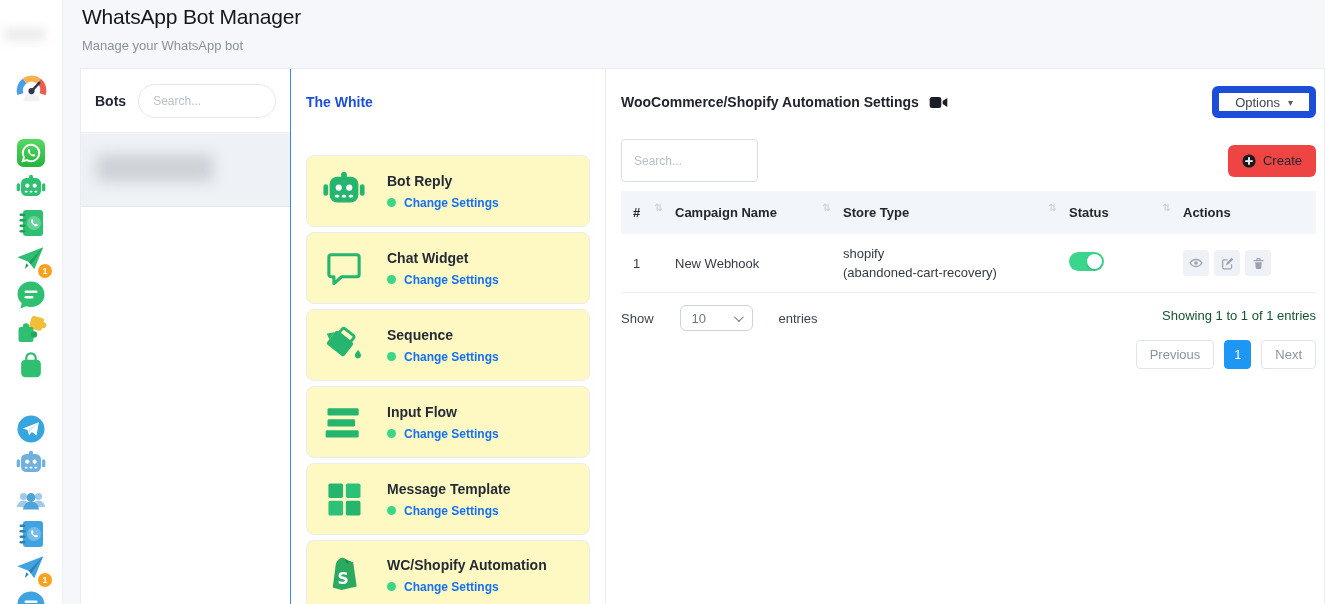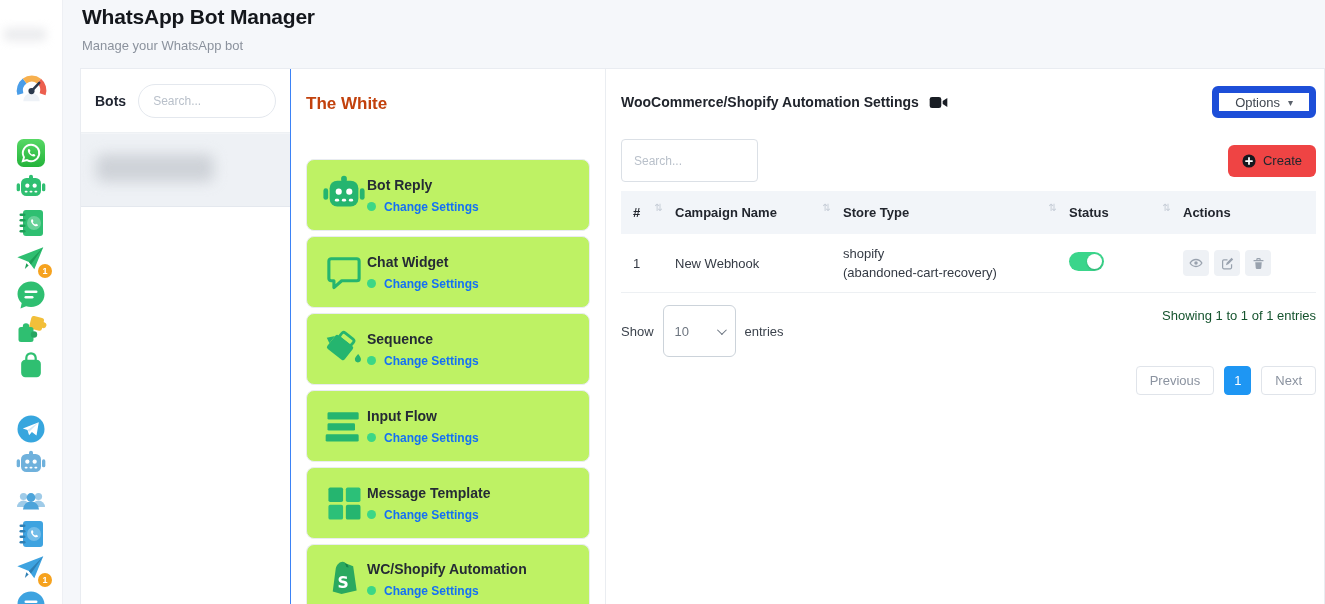--- a/index.html
+++ b/index.html
@@ -12,41 +12,41 @@
   .ric { position:absolute; left:50%; transform:translateX(-50%); width:34px; height:34px; display:flex; align-items:center; justify-content:center; cursor:pointer; }
   .ric svg { display:block; }
   .blur-logo { position:absolute; left:4px; top:28px; width:42px; height:13px; background:#dadce0; border-radius:4px; filter:blur(5px); opacity:.55; }
   .badge { position:absolute; right:-4px; bottom:-2px; width:14px; height:14px; background:#f6a21e; border-radius:50%; color:#fff; font-size:9px; font-weight:bold; display:flex; align-items:center; justify-content:center; }
   .c-green  { color:#2fbf71; --t2:#1d9e57; }
   .c-blue   { color:#3ea3e0; --t2:#2e7fb4; }
   .c-blue2  { color:#6fb1dc; --t2:#8ec4e8; }
   .c-grp    { color:#4da4da; --t2:#9fcbe8; }
 
   
-  .page-title { position:absolute; left:82px; top:5px; font-size:21px; font-weight:bold; color:#14171c; letter-spacing:-.2px; }
+  .page-title { position:absolute; left:82px; top:5px; font-size:21px; font-weight:normal; color:#14171c; letter-spacing:-.2px; }
   .page-sub   { position:absolute; left:82px; top:38px; font-size:13px; color:#8b929d; }
 
   
   .panel { position:absolute; left:80px; top:68px; width:1245px; height:537px; background:#fff; border:1px solid #e9ecf1; display:flex; }
   .col { height:100%; }
   .col-bots { width:210px; border-right:1px solid #3b82f6; }
   .col-settings { width:315px; border-right:1px solid #eaedf1; padding:25px 15px 0 15px; }
   .col-main { flex:1; }
 
   
   .bots-head { height:64px; display:flex; align-items:center; gap:12px; padding:0 14px; border-bottom:1px solid #eef1f4; }
   .bots-title { font-size:14px; font-weight:bold; color:#1f2430; }
   .pill { flex:1; min-width:0; height:34px; border:1px solid #e4e8ee; border-radius:17px; padding:0 14px; font-size:12px; color:#555; outline:none; }
   .pill::placeholder { color:#b9c0ca; }
   .bot-item { height:74px; background:#eef1f5; border-top:1px solid #f3f5f8; border-bottom:1px solid #e4e8ee; position:relative; cursor:pointer; }
   .blur-name { position:absolute; left:15px; top:20px; width:118px; height:28px; background:#c9cdd3; border-radius:6px; filter:blur(7px); opacity:.85; }
 
   
-  .col-title { font-size:17px; font-weight:bold; color:#c2410c; margin-bottom:45px; }
-  .scard { display:flex; align-items:center; gap:0; border:1px solid #e9ecf1; border-radius:8px; padding:12px 14px; margin-bottom:5px; height:72px; background:#bef264; }
+  .col-title { font-size:14px; font-weight:bold; color:#1d4ed8; margin-bottom:45px; }
+  .scard { display:flex; align-items:center; gap:20px; border:1px solid #e9ecf1; border-radius:8px; padding:12px 14px; margin-bottom:5px; height:72px; background:#fef9c3; }
   .scard.active { border-bottom:3px solid #2ecc71; }
   .sicon { width:46px; height:46px; display:flex; align-items:center; justify-content:center; flex:none; }
   .stitle { font-size:14px; font-weight:bold; color:#252b35; margin-bottom:7px; }
   .slink-row { display:flex; align-items:center; gap:8px; }
   .dot { width:9px; height:9px; border-radius:50%; background:#3bd786; flex:none; }
   .slink { font-size:12px; font-weight:bold; color:#1470f5; text-decoration:none; cursor:pointer; }
   .c-cardgreen { color:#25b56f; }
 
   
   .main-head { display:flex; justify-content:space-between; align-items:center; margin:17px 8px 0 15px; }
@@ -66,22 +66,22 @@
   .sort { font-size:10px; color:#c4cbd5; transform:translateY(-5px); font-weight:normal; }
   .trow { min-height:59px; align-items:center; border-bottom:1px solid #edf0f3; }
   .td { padding:0 6px; font-size:13px; color:#343a44; }
   .td.store div { line-height:1.5; }
   .toggle { width:35px; height:19px; background:#3bd58b; border-radius:10px; position:relative; display:inline-block; cursor:pointer; }
   .knob { position:absolute; right:2px; top:2px; width:15px; height:15px; border-radius:50%; background:#fff; box-shadow:0 1px 2px rgba(0,0,0,.18); }
   .actions-cell { display:flex; gap:5px; }
   .abtn { width:26px; height:26px; background:#eef1f5; border:none; border-radius:4px; display:flex; align-items:center; justify-content:center; cursor:pointer; }
 
   .tfoot { display:flex; justify-content:space-between; align-items:flex-start; margin:12px 8px 0 15px; }
-  .show-group { display:flex; align-items:center; gap:9px; font-size:13px; color:#3c434d; }
-  .selectbox { width:73px; height:52px; border:1px solid #ccd3da; border-radius:6px; display:flex; align-items:center; justify-content:space-between; padding:0 11px; color:#6e7680; font-size:13px; cursor:pointer; background:#fff; }
+  .show-group { display:flex; align-items:center; gap:26px; font-size:13px; color:#3c434d; }
+  .selectbox { width:73px; height:26px; border:1px solid #ccd3da; border-radius:6px; display:flex; align-items:center; justify-content:space-between; padding:0 11px; color:#6e7680; font-size:13px; cursor:pointer; background:#fff; }
   .chev { width:7px; height:7px; border-right:1.6px solid #6b7480; border-bottom:1.6px solid #6b7480; transform:rotate(45deg) translateY(-2px); }
   .showing { font-size:13px; color:#14532d; margin-top:3px; }
   .pager { display:flex; justify-content:flex-end; gap:10px; margin:9px 8px 0 15px; }
   .pg { height:29px; padding:0 13px; background:#fff; border:1px solid #e0e4ea; border-radius:4px; color:#8b93a0; font-size:13px; display:flex; align-items:center; justify-content:center; cursor:pointer; font-family:inherit; }
   .pg.active { background:#1e96f3; border-color:#1e96f3; color:#fff; width:27px; padding:0; }
   .shopify-s { fill:#fff; font-family:"DejaVu Sans",sans-serif; font-size:17px; font-weight:bold; }
 </style>
 </head>
 <body>
 

